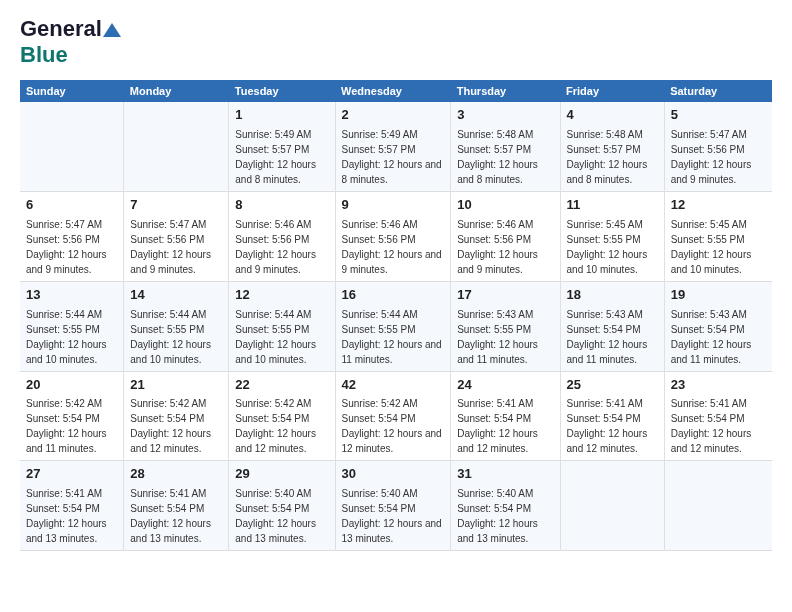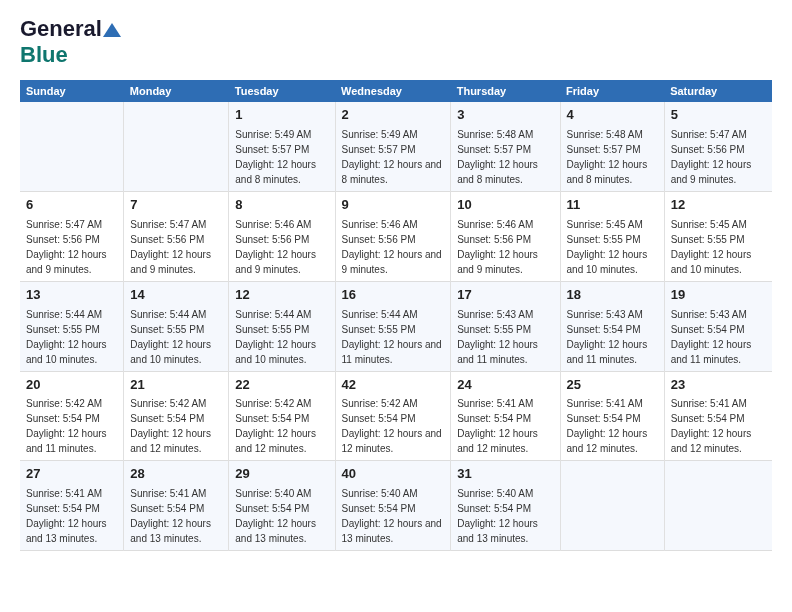--- a/index.html
+++ b/index.html
@@ -243,21 +243,21 @@
           </td>
           <td>
             <span class="day-num">28</span>
             <div class="cell-content">Sunrise: 5:41 AM<br>Sunset: 5:54 PM<br>Daylight: 12 hours and 13 minutes.</div>
           </td>
           <td>
             <span class="day-num">29</span>
             <div class="cell-content">Sunrise: 5:40 AM<br>Sunset: 5:54 PM<br>Daylight: 12 hours and 13 minutes.</div>
           </td>
           <td>
-            <span class="day-num">40</span>
+            <span class="day-num">30</span>
             <div class="cell-content">Sunrise: 5:40 AM<br>Sunset: 5:54 PM<br>Daylight: 12 hours and 13 minutes.</div>
           </td>
           <td>
             <span class="day-num">31</span>
             <div class="cell-content">Sunrise: 5:40 AM<br>Sunset: 5:54 PM<br>Daylight: 12 hours and 13 minutes.</div>
           </td>
           <td></td>
           <td></td>
         </tr>
       </tbody>

